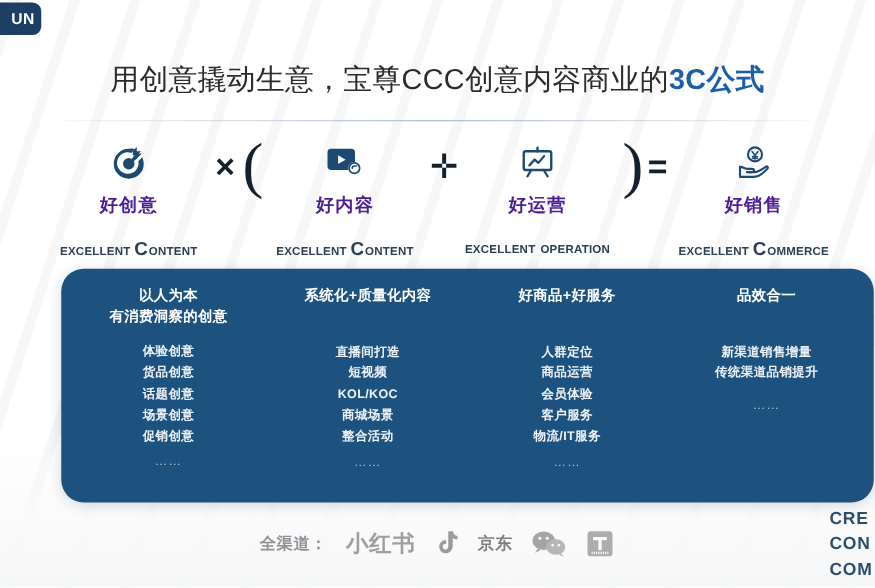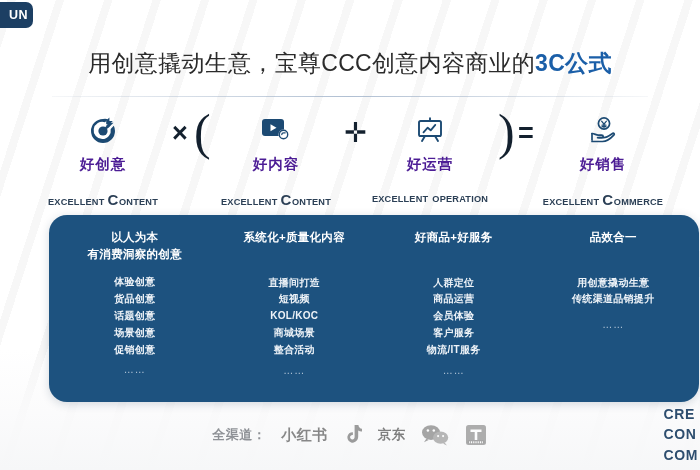--- a/index.html
+++ b/index.html
@@ -229,23 +229,23 @@
   }
   .logo {
     display: flex;
     align-items: center;
     justify-content: center;
     height: 26px;
     filter: grayscale(100%);
     opacity: 0.62;
   }
   .logo-xhs {
-    font-size: 15px;
-    font-weight: bold;
-    color: #a21caf;
+    font-size: 18px;
+    font-weight: bold;
+    color: #ef4444;
     letter-spacing: 0.5px;
   }
   .logo-jd {
     font-size: 13.5px;
     font-weight: bold;
     color: #701a75;
     letter-spacing: 0.5px;
   }
 
   
@@ -404,21 +404,21 @@
       <div class="col-item">物流/IT服务</div>
       <div class="col-ellipsis">……</div>
     </div>
   </div>
 
   <div class="col">
     <div class="col-head">
       <div>品效合一</div>
     </div>
     <div class="col-list" style="margin-top:30px">
-      <div class="col-item">用创意撬动生意</div>
+      <div class="col-item">新渠道销售增量</div>
       <div class="col-item">传统渠道品销提升</div>
       <div class="col-ellipsis" style="margin-top:10px">……</div>
     </div>
   </div>
 
 </div>
 
 <div class="channels">
   <div class="channels-label">全渠道：</div>
 

